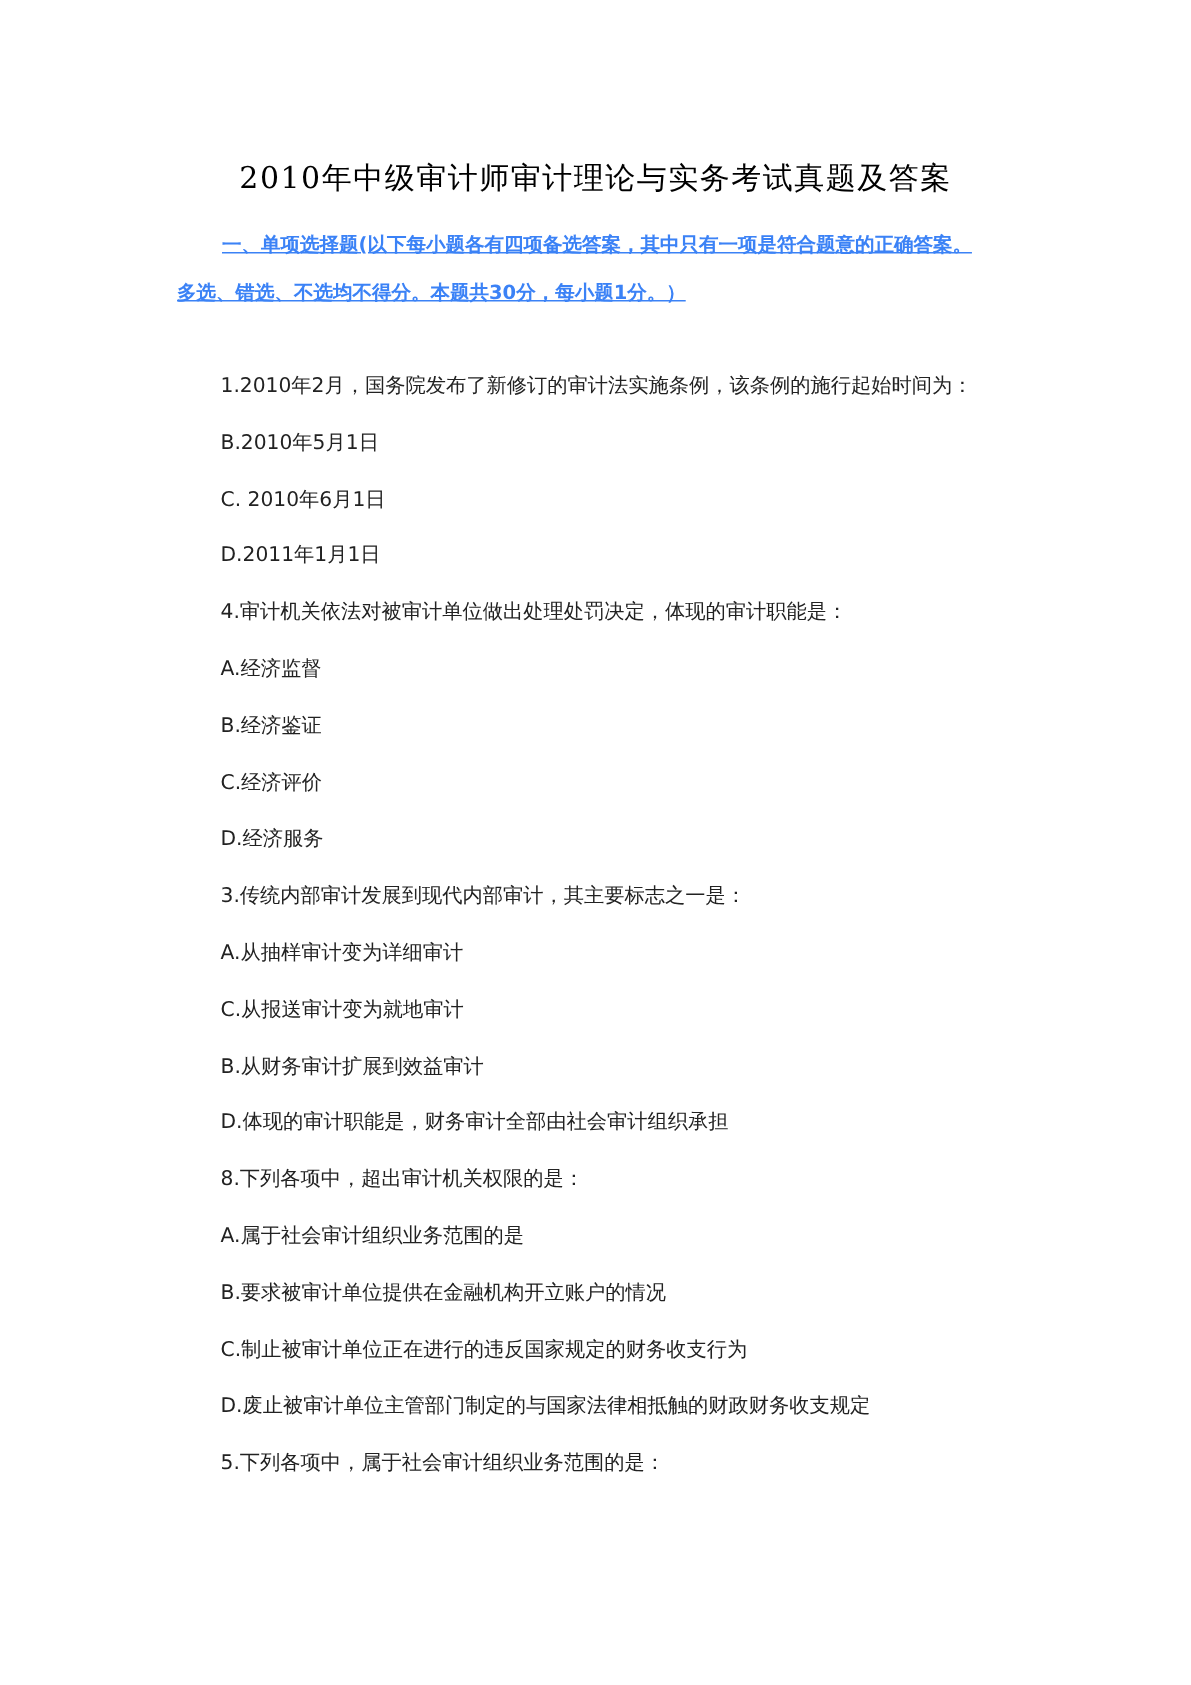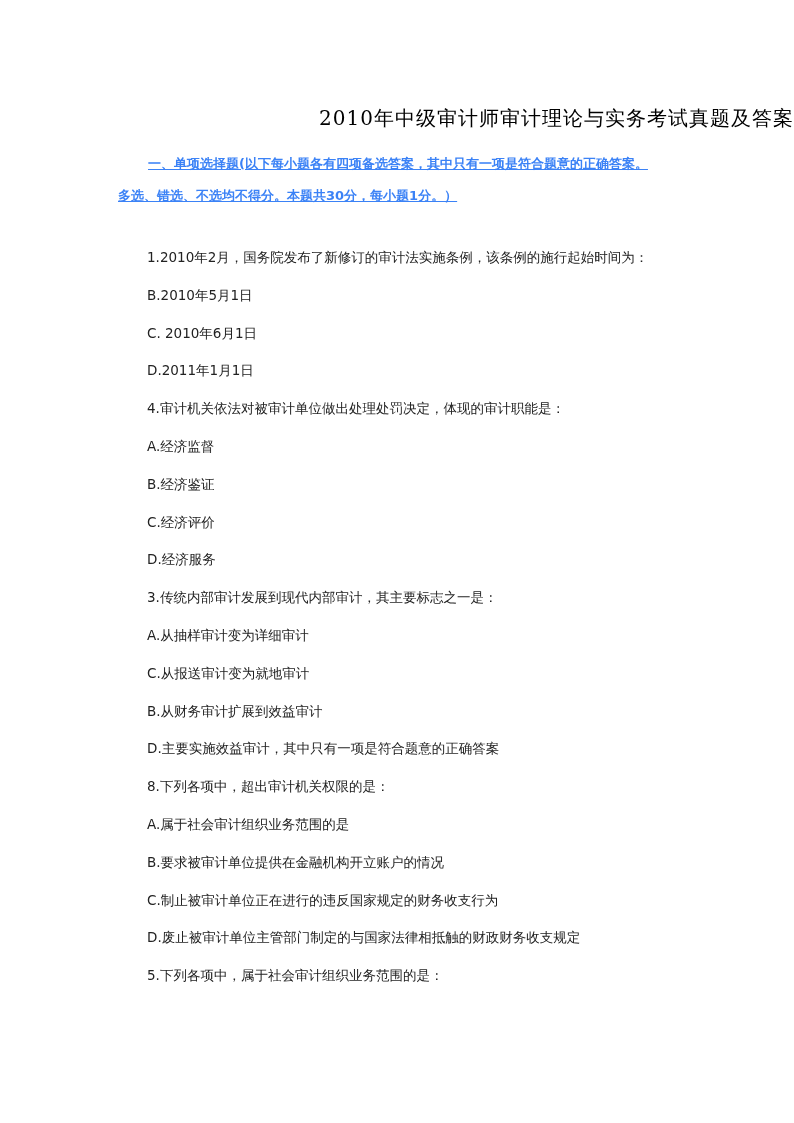--- a/index.html
+++ b/index.html
@@ -1,19 +1,19 @@
 <!DOCTYPE html>
 <html><head>
 <meta charset="utf-8">
 <style>
   html, body { margin: 0; padding: 0; background: #ffffff; }
   body { width: 794px; height: 1123px; position: relative; overflow: hidden;
          font-family: "DejaVu Serif", "Liberation Serif", serif; color: #111; }
   .page { position: absolute; left: 0; top: 0; width: 794px; height: 1123px; background: #fff; }
-  .title { position: absolute; left: 0; width: 794px; top: 104px; text-align: right;
+  .title { position: absolute; left: 0; width: 794px; top: 104px; text-align: center;
            font-size: 20px; line-height: 28px; letter-spacing: 1px; color: #000; }
   .section { position: absolute; left: 118px; top: 148px; width: 576px;
              font-family: "DejaVu Sans", "Liberation Sans", sans-serif;
              font-weight: bold; font-size: 13px; line-height: 32px; color: #3b82f6; text-decoration: underline; }
   .section .indent { display: inline-block; width: 30px; }
   .lines { position: absolute; left: 147px; top: 218px; width: 560px; margin-top: 28px; }
   .line { height: 37.8px; line-height: 22px; font-size: 13.5px; white-space: nowrap;
           font-family: "DejaVu Sans", "Liberation Sans", sans-serif; color: #222; }
 </style>
 </head>
@@ -36,21 +36,21 @@
     <div class="line">4.审计机关依法对被审计单位做出处理处罚决定，体现的审计职能是：</div>
     <div class="line">A.经济监督</div>
     <div class="line">B.经济鉴证</div>
     <div class="line">C.经济评价</div>
     <div class="line">D.经济服务</div>
 
     <div class="line">3.传统内部审计发展到现代内部审计，其主要标志之一是：</div>
     <div class="line">A.从抽样审计变为详细审计</div>
     <div class="line">C.从报送审计变为就地审计</div>
     <div class="line">B.从财务审计扩展到效益审计</div>
-    <div class="line">D.主要实施效益审计，其中只有一项是符合题意的正确答案</div>
+    <div class="line">D.体现的审计职能是，财务审计全部由社会审计组织承担</div>
 
     <div class="line">8.下列各项中，超出审计机关权限的是：</div>
     <div class="line">A.属于社会审计组织业务范围的是</div>
     <div class="line">B.要求被审计单位提供在金融机构开立账户的情况</div>
     <div class="line">C.制止被审计单位正在进行的违反国家规定的财务收支行为</div>
     <div class="line">D.废止被审计单位主管部门制定的与国家法律相抵触的财政财务收支规定</div>
 
     <div class="line">5.下列各项中，属于社会审计组织业务范围的是：</div>
   </div>
 </div>

